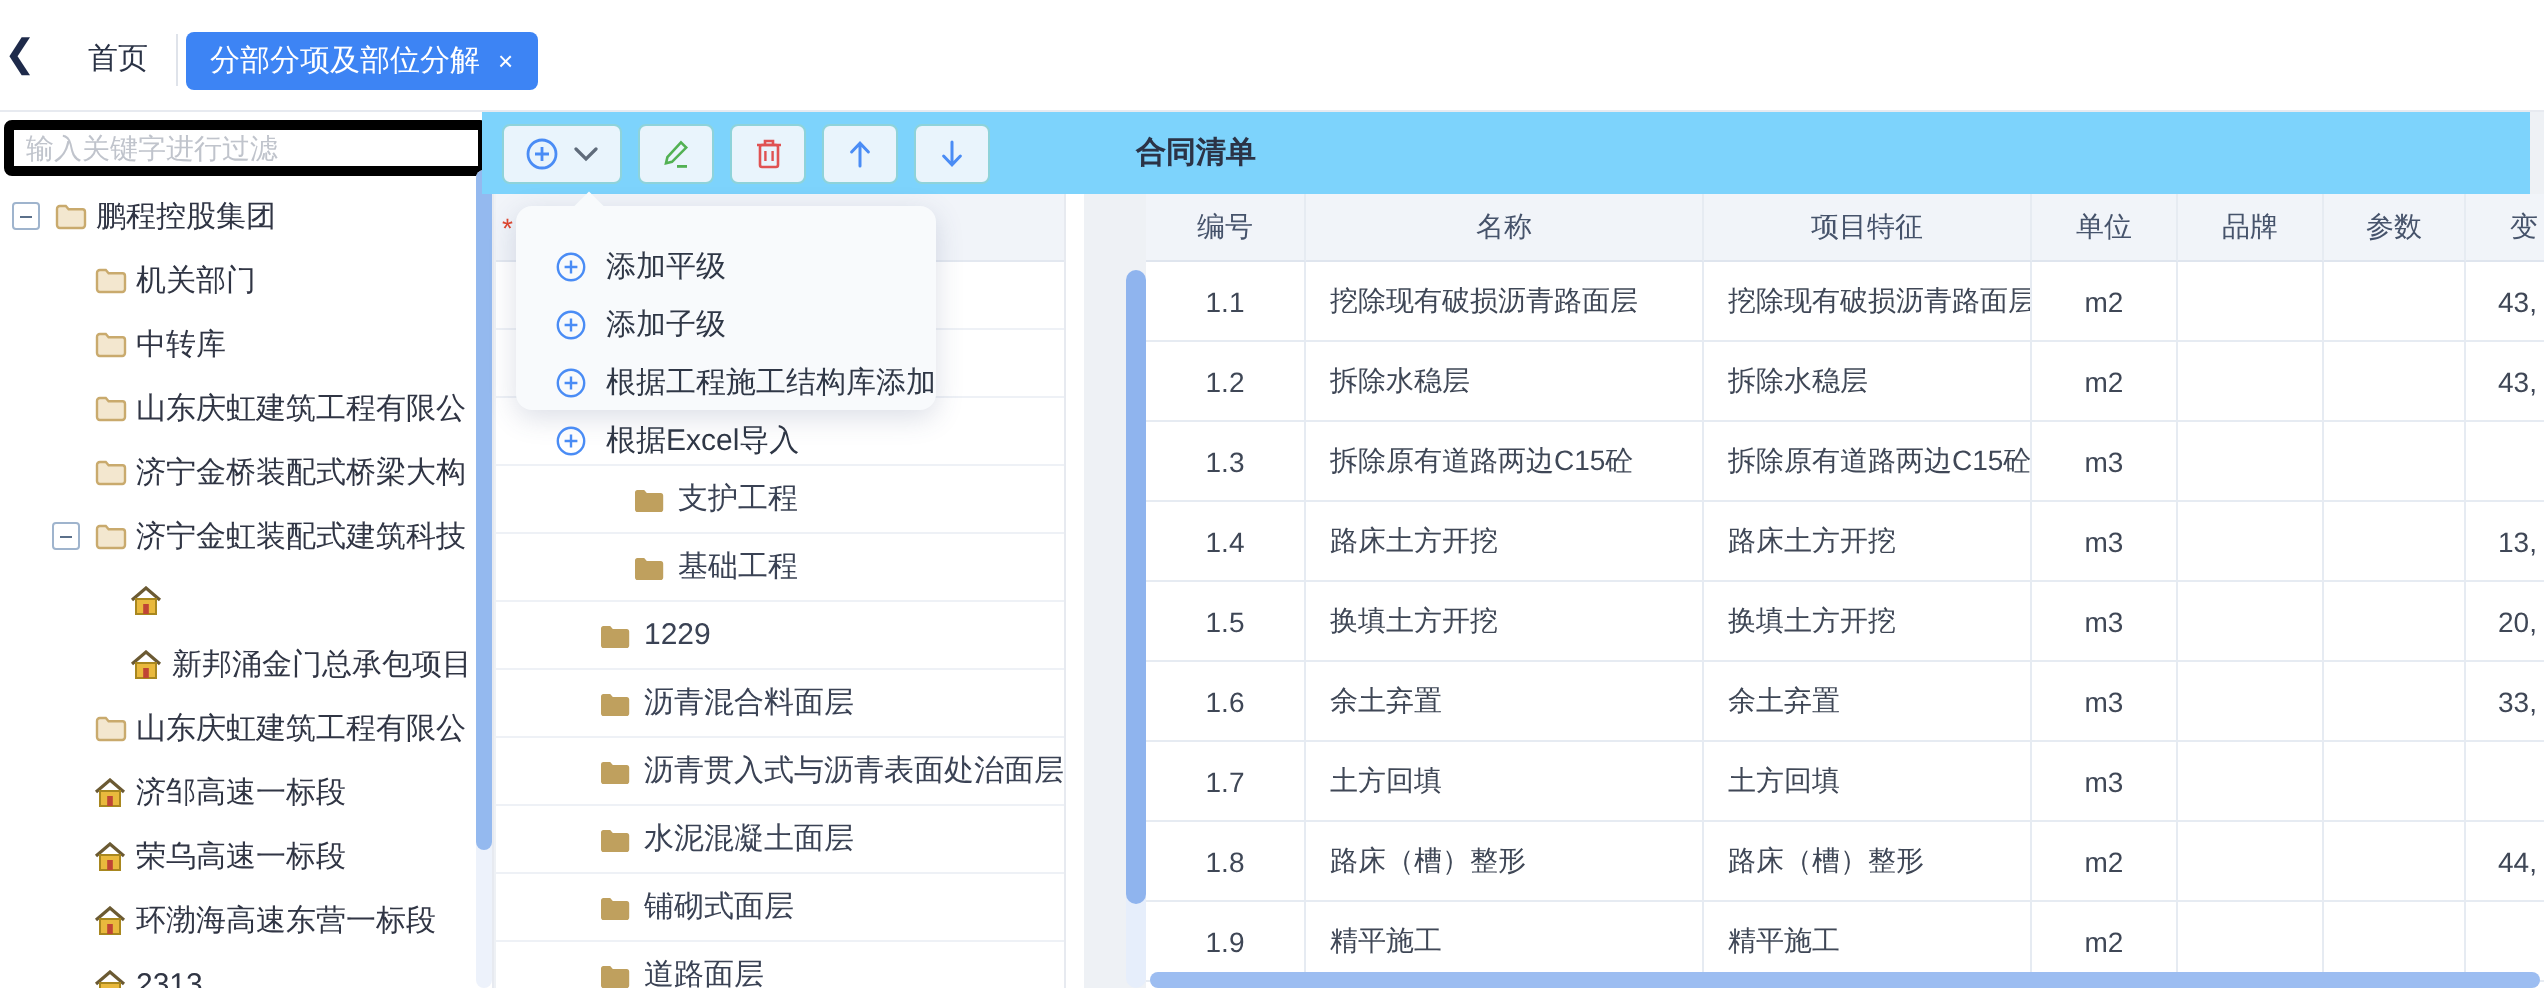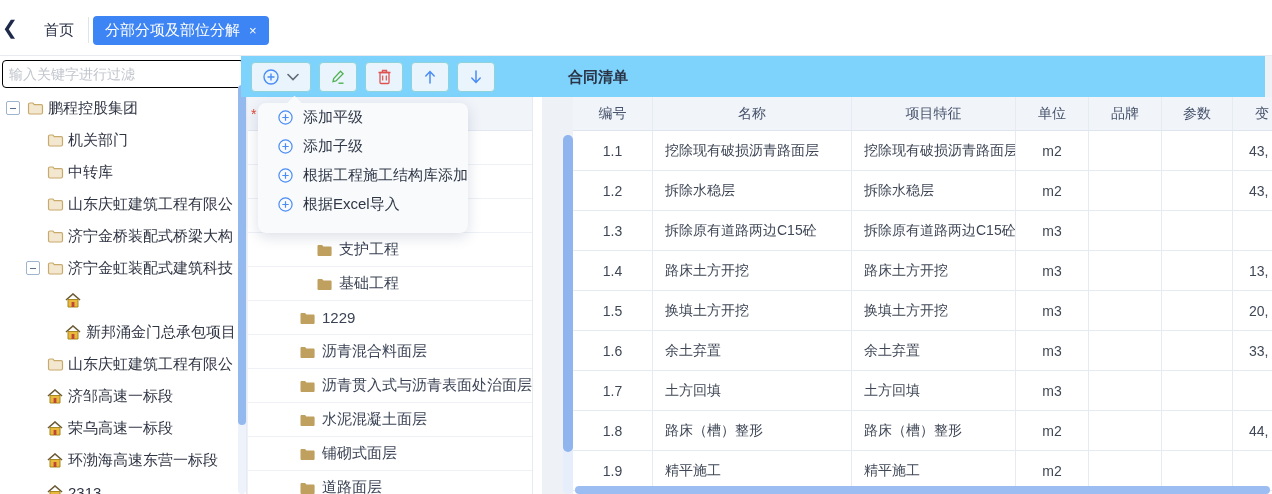--- a/index.html
+++ b/index.html
@@ -16,21 +16,21 @@
   #tab-divider { position:absolute; left:88px; top:17px; width:1px; height:26px; background:#dfe3ea; }
   #active-tab { position:absolute; left:93px; top:16px; height:29px; padding:0 12px;
     background:#3d84f4; border-radius:4px; display:flex; align-items:center; gap:9px;
     color:#ffffff; font-size:15px; cursor:pointer; }
   #active-tab .close { font-size:13px; line-height:13px; cursor:pointer; }
 
   
   #sidebar { position:absolute; left:0; top:56px; width:247px; height:438px;
     background:#ffffff; border-right:1px solid #e7eaf0; overflow:hidden; }
   #filter { position:absolute; left:2px; top:4px; width:242px; height:28px;
-    border:1px solid #000000; border-radius:4px; padding:0 6px; font-size:14px;
+    border:5px solid #000000; border-radius:4px; padding:0 6px; font-size:14px;
     color:#606266; outline:none; font-family:inherit; }
   #filter::placeholder { color:#c0c4cc; }
   #stree { position:absolute; left:0; top:36px; width:247px; }
   .tree-item { height:32px; display:flex; align-items:center; white-space:nowrap;
     overflow:hidden; cursor:pointer; }
   .tree-item .tlabel { font-size:15px; color:#303544; margin-left:4px; }
   .tree-item.lv0 { padding-left:6px; }
   .tree-item.lv1 { padding-left:46px; }
   .tree-item.lv1.has-exp { padding-left:26px; }
   .tree-item.lv2 { padding-left:64px; }
@@ -89,23 +89,23 @@
   #tbody .cell { height:40px; font-size:14px; color:#3f4756; background:#fff; }
   .c-center { justify-content:center; }
   .c-left { justify-content:flex-start; padding-left:12px; }
   #thead .cell.h-extra { justify-content:flex-start; padding-left:22px; }
   .cell.c-extra { padding-left:16px; }
   .cell.c-extra.right { justify-content:flex-end; padding-right:6px; padding-left:0; }
   #hscroll { position:absolute; left:2px; bottom:0; width:695px; height:8px;
     background:#9cbdf1; border-radius:4px; cursor:grab; }
 
   
-  #dropdown { position:absolute; left:258px; top:103px; width:210px; height:130px;
+  #dropdown { position:absolute; left:258px; top:103px; width:210px; height:102px;
     background:#f8fafc; border-radius:8px; box-shadow:0 4px 14px rgba(60,80,120,.18);
-    z-index:50; padding-top:0; }
+    z-index:50; padding-top:16px; }
   #dropdown .caret { position:absolute; left:31px; top:-5px; width:11px; height:11px;
     background:#f8fafc; transform:rotate(45deg); }
   .ditem { height:29px; display:flex; align-items:center; padding-left:20px; gap:10px;
     cursor:pointer; }
   .ditem .dlabel { font-size:15px; color:#2f3746; }
 
   svg { display:block; }
 </style>
 </head>
 <body>

